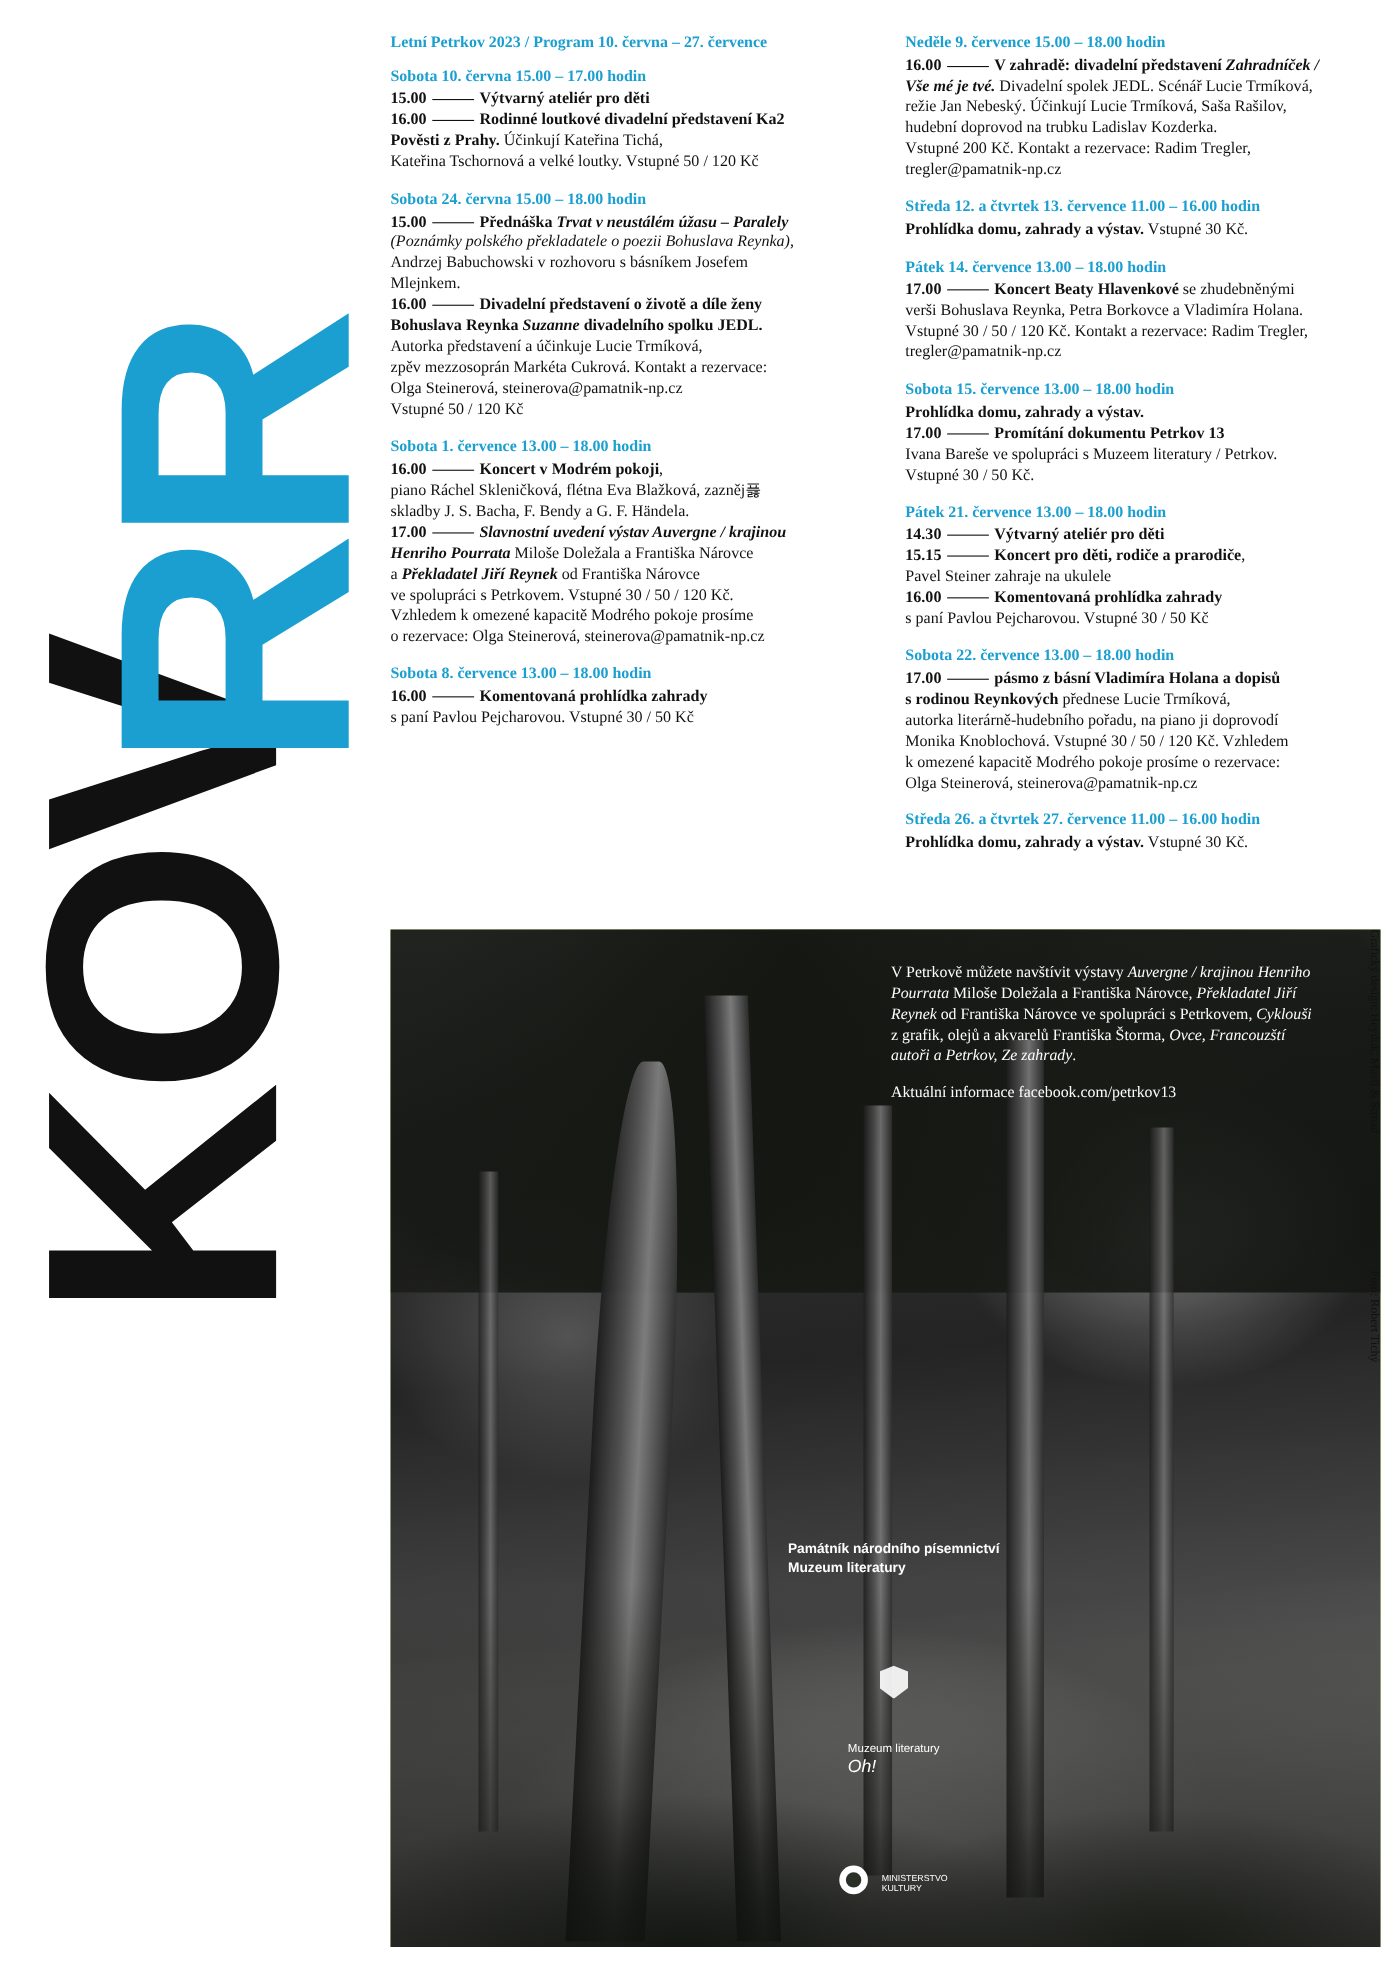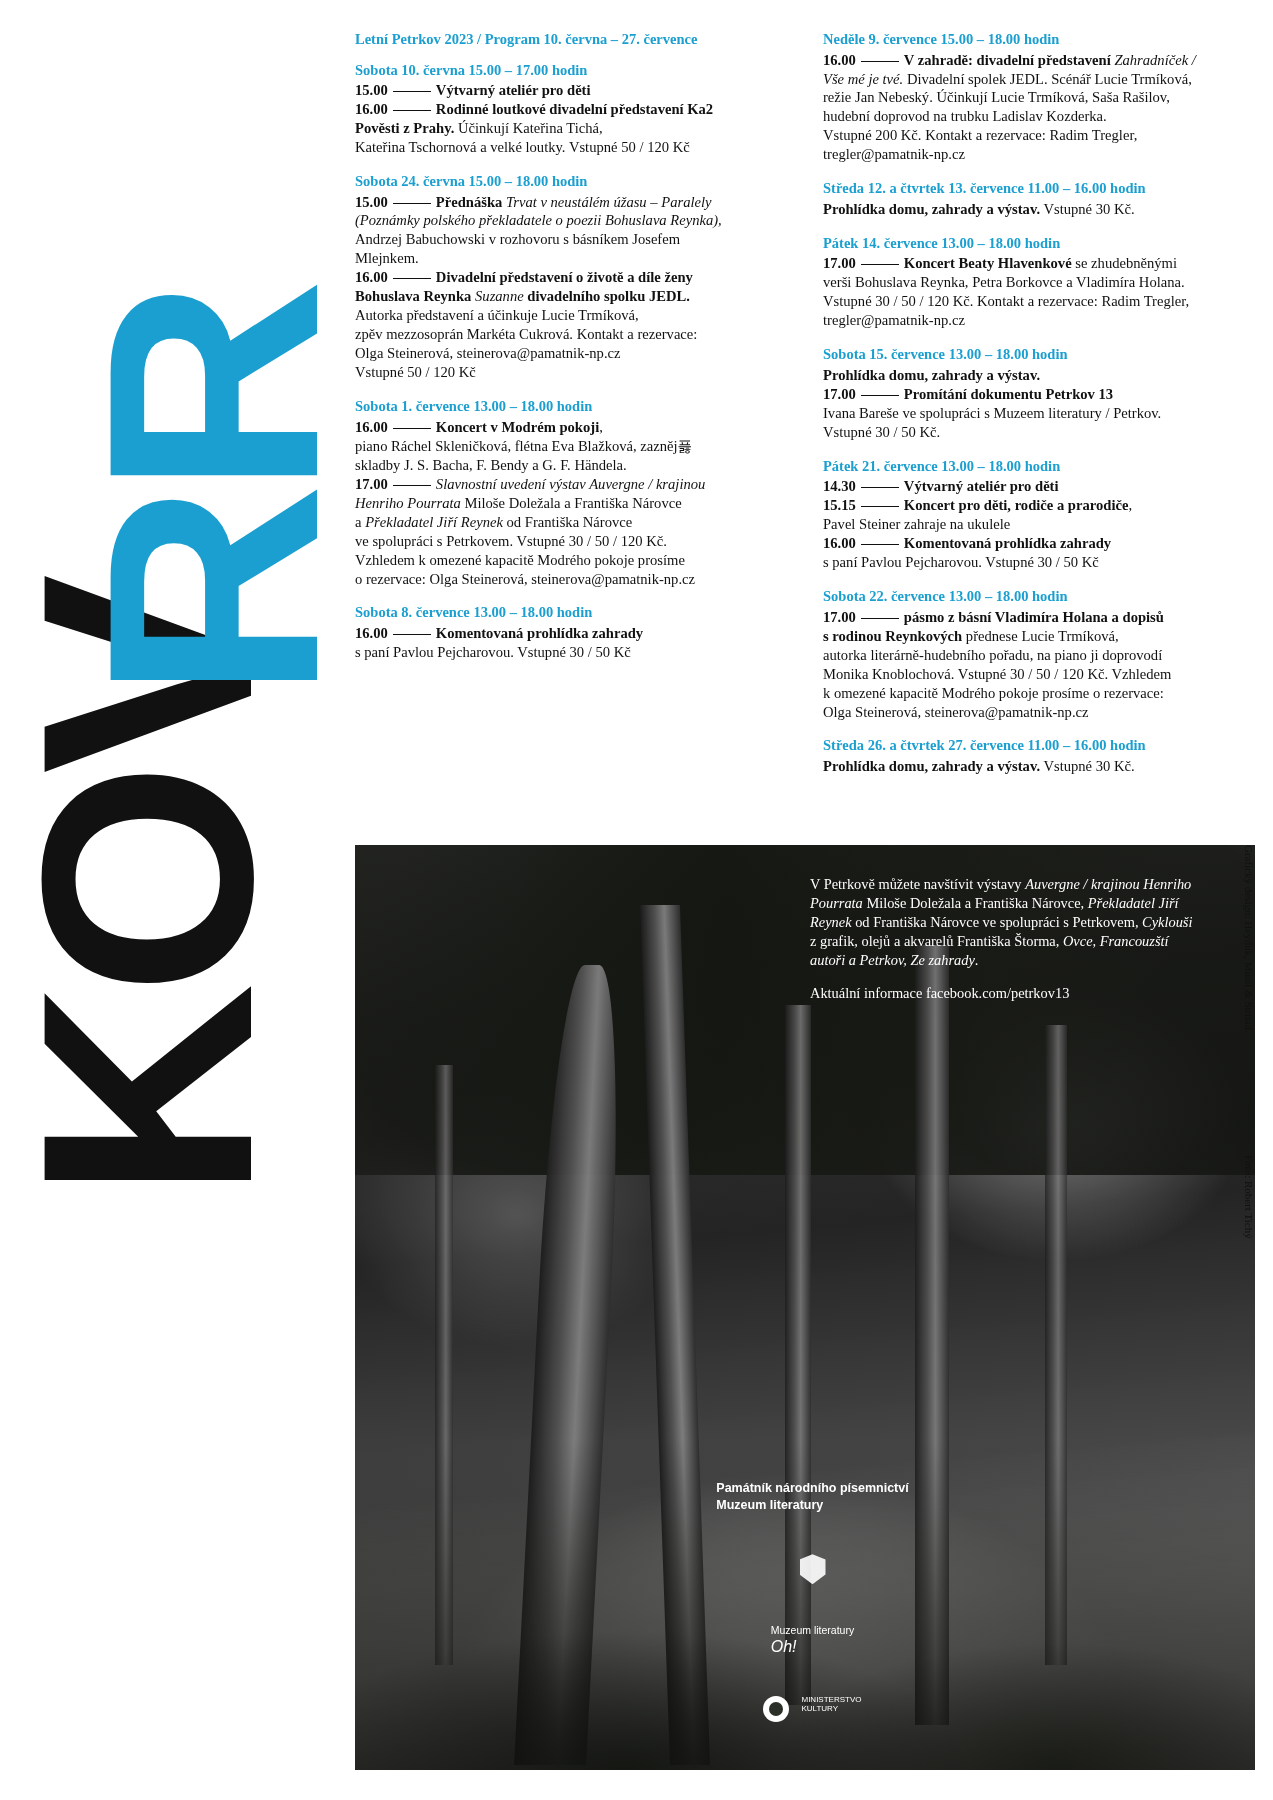--- a/index.html
+++ b/index.html
@@ -78,21 +78,21 @@
   .block {
     margin-bottom: 15px;
     font-size: 14.6px;
     line-height: 1.3;
   }
   .block p {
     margin: 0;
   }
   .b { font-weight: 700; }
   .i { font-style: italic; }
-  .bi { font-weight: 400; font-style: italic; }
+  .bi { font-weight: 700; font-style: italic; }
   .rule {
     display: inline-block;
     width: 38px;
     border-bottom: 1.4px solid #111;
     vertical-align: 3px;
     margin: 0 5px;
   }
 
   
   .photo {
@@ -168,25 +168,26 @@
   }
   .pnp {
     font-family: "Liberation Sans", sans-serif;
     font-weight: 700;
     font-size: 12.5px;
     line-height: 1.35;
     white-space: pre-line;
   }
   .logo-mark {
     display: flex;
-    align-items: flex-start;
+    align-items: flex-end;
     gap: 12px;
     font-size: 8px;
     font-family: "Liberation Sans", sans-serif;
     line-height: 1.1;
+    margin-top: 40px;
   }
   .logo-shield {
     width: 26px; height: 30px;
     background: #fff;
     clip-path: polygon(50% 0, 100% 18%, 100% 68%, 50% 100%, 0 68%, 0 18%);
     opacity: .9;
   }
   .logo-circle {
     width: 26px; height: 26px; border-radius: 50%;
     background: #fff;

